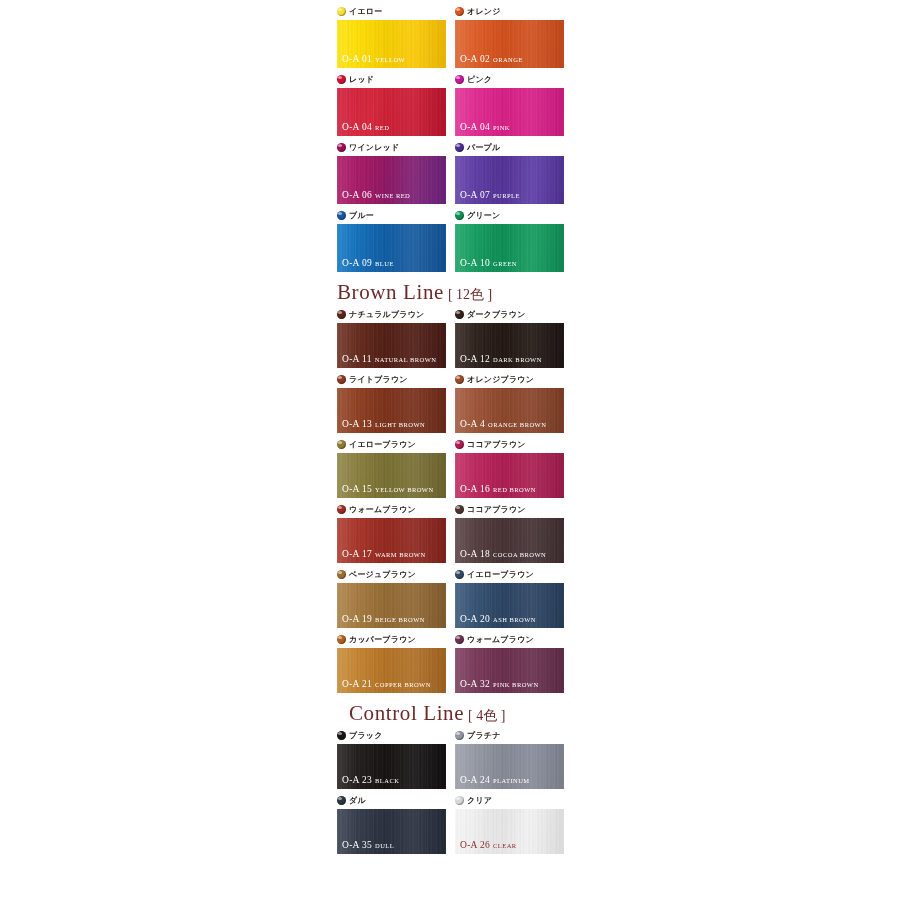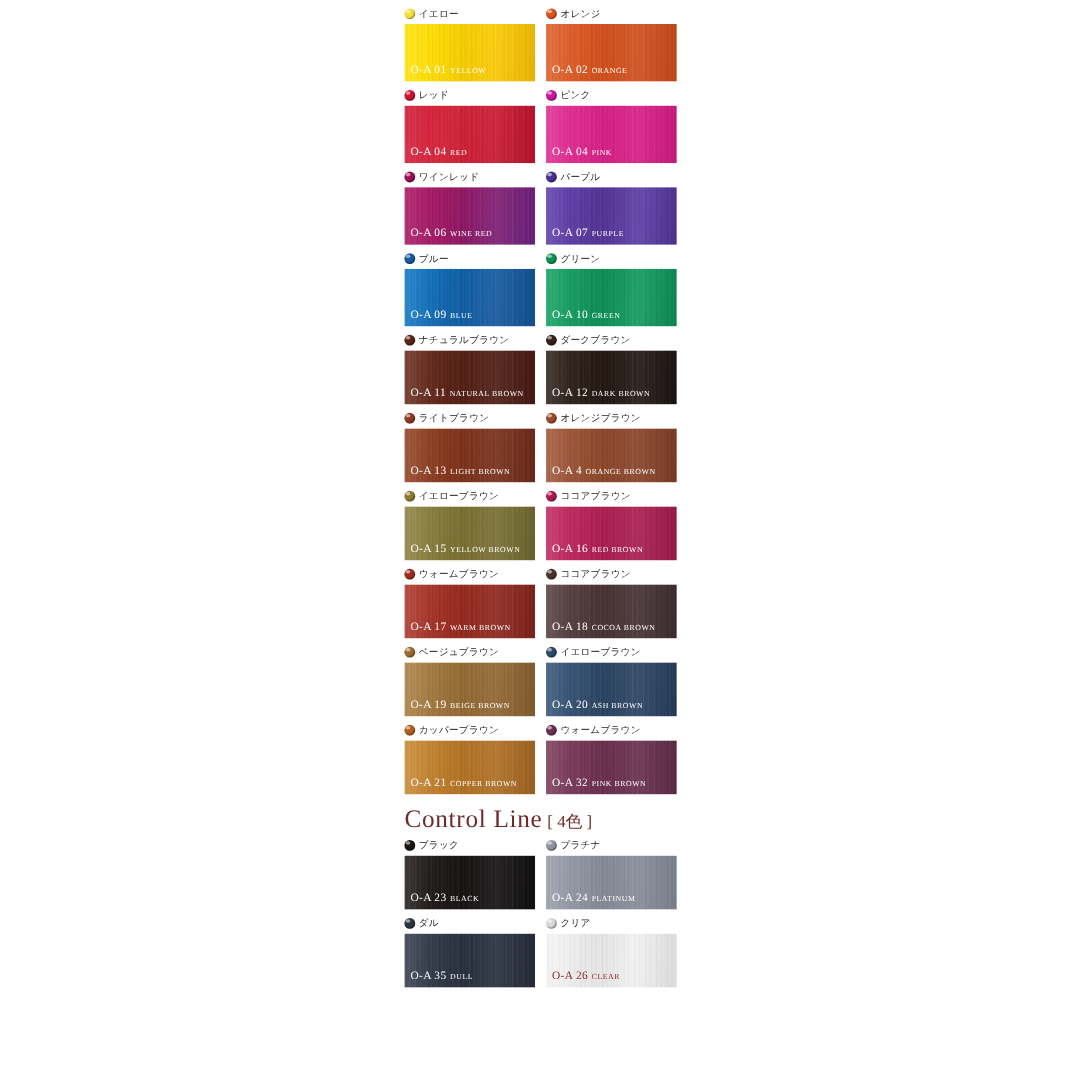--- a/index.html
+++ b/index.html
@@ -33,21 +33,21 @@
     font-size:21px;
     letter-spacing:.6px;
   }
   .section-head .sec-count{
     font-size:14px;
     letter-spacing:0px;
     margin-left:4px;
   }
   .sec-vivid{padding-top:1px;}
   .sec-brown{padding-top:10px;}
-  .sec-control{padding-top:10px;}
+  .sec-control{padding-top:10px;margin-left:12px;}
 
   
   .swatch-grid{
     display:flex;
     flex-wrap:wrap;
     width:227px;
   }
   .swatch-cell{
     width:109px;
     margin-right:9px;
@@ -78,20 +78,21 @@
     border-radius:50%;
     background:rgba(255,255,255,.55);
   }
   .jp-name{
     font-family:"DejaVu Sans", sans-serif;
     font-size:8px;
     color:#2a2320;
     white-space:nowrap;
     letter-spacing:.2px;
     line-height:1;
+    font-weight:bold;
   }
 
   .swatch{
     position:relative;
     width:109px;
     height:45px;
     overflow:hidden;
   }
   .swatch.tall{height:48px;}
   .swatch-fill{
@@ -243,20 +244,23 @@
           </div>
           <div class="swatch tall">
             <div class="swatch-fill" style="background: linear-gradient(100deg, rgb(18, 163, 97) 0%, rgb(12, 146, 87) 38%, rgb(15, 154, 92) 72%, rgb(10, 138, 83) 100%);"></div>
             <div class="swatch-tex"></div>
             <div class="swatch-sheen"></div>
             <div class="swatch-code" style="color: rgb(255, 255, 255);"><span class="num">O-A 10</span><span class="en">GREEN</span></div>
           </div>
         </div>
       </div>
 
+    <div class="section-head sec-brown">
+      <span class="sec-title">Brown Line</span><span class="sec-count">[ 12色 ]</span>
+    </div>
     <div class="swatch-grid">
         <div class="swatch-cell">
           <div class="swatch-head">
             <span class="dot" style="background: rgb(90, 36, 23);"></span>
             <span class="jp-name">ナチュラルブラウン</span>
           </div>
           <div class="swatch">
             <div class="swatch-fill" style="background: linear-gradient(100deg, rgb(107, 43, 27) 0%, rgb(88, 32, 20) 35%, rgb(76, 26, 17) 72%, rgb(66, 22, 15) 100%);"></div>
             <div class="swatch-tex"></div>
             <div class="swatch-sheen"></div>

